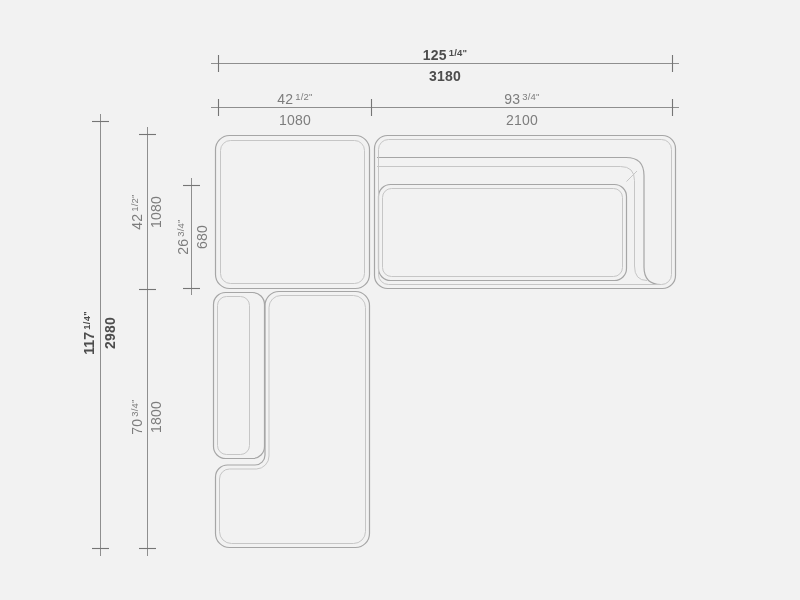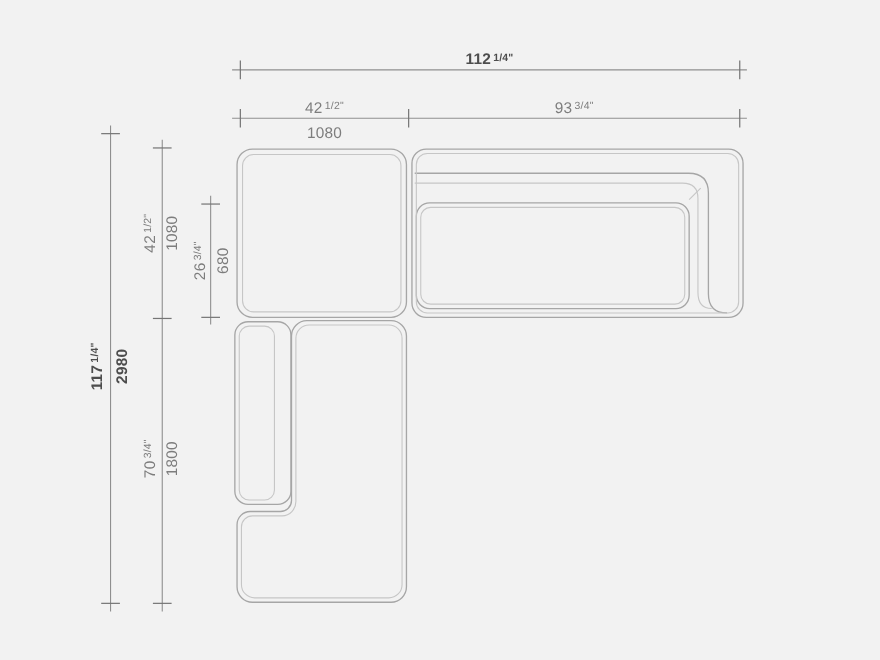--- a/index.html
+++ b/index.html
@@ -60,26 +60,28 @@
       <rect x="220.5" y="140.5" width="144" height="143" rx="10"></rect>
       <rect x="378.5" y="139.5" width="293" height="145" rx="10"></rect>
       <path d="M377,166.5 H620.5 Q634.5,166.5 634.5,180.5 V266 Q634.5,280.5 647,280.5"></path>
       <line x1="626.5" y1="181.5" x2="637" y2="171"></line>
       <rect x="382.5" y="188.5" width="240" height="88" rx="9"></rect>
       <rect x="217.5" y="296.5" width="32" height="158" rx="9"></rect>
       <path d="M281,295.5 H353.5 A12 12 0 0 1 365.5,307.5 V531.5 A12 12 0 0 1 353.5,543.5 H231.5 A12 12 0 0 1 219.5,531.5 V479 A10 10 0 0 1 229.5,469 H256.5 A13 13 0 0 0 269,456 V307.5 A12 12 0 0 1 281,295.5 Z"></path>
     </g>
   </svg>
 
-  <div class="lbl bold" style="left:385px;top:45px"><span>112</span><span class="fr">1/4"</span></div>
+  <div class="lbl bold" style="left:385px;top:45px"><span>125</span><span class="fr">1/4"</span></div>
+  <div class="lbl bold" style="left:385px;top:68px"><span>3180</span></div>
 
   <div class="lbl" style="left:235px;top:89px"><span>42</span><span class="fr">1/2"</span></div>
   <div class="lbl" style="left:235px;top:112px"><span>1080</span></div>
 
   <div class="lbl" style="left:462px;top:89px"><span>93</span><span class="fr">3/4"</span></div>
+  <div class="lbl" style="left:462px;top:112px"><span>2100</span></div>
 
   <div class="lbl bold v" style="left:27px;top:325px"><span>117</span><span class="fr">1/4"</span></div>
   <div class="lbl bold v" style="left:50px;top:325px"><span>2980</span></div>
 
   <div class="lbl v" style="left:75px;top:204px"><span>42</span><span class="fr">1/2"</span></div>
   <div class="lbl v" style="left:96px;top:204px"><span>1080</span></div>
 
   <div class="lbl v" style="left:121px;top:229px"><span>26</span><span class="fr">3/4"</span></div>
   <div class="lbl v" style="left:142px;top:229px"><span>680</span></div>
 

